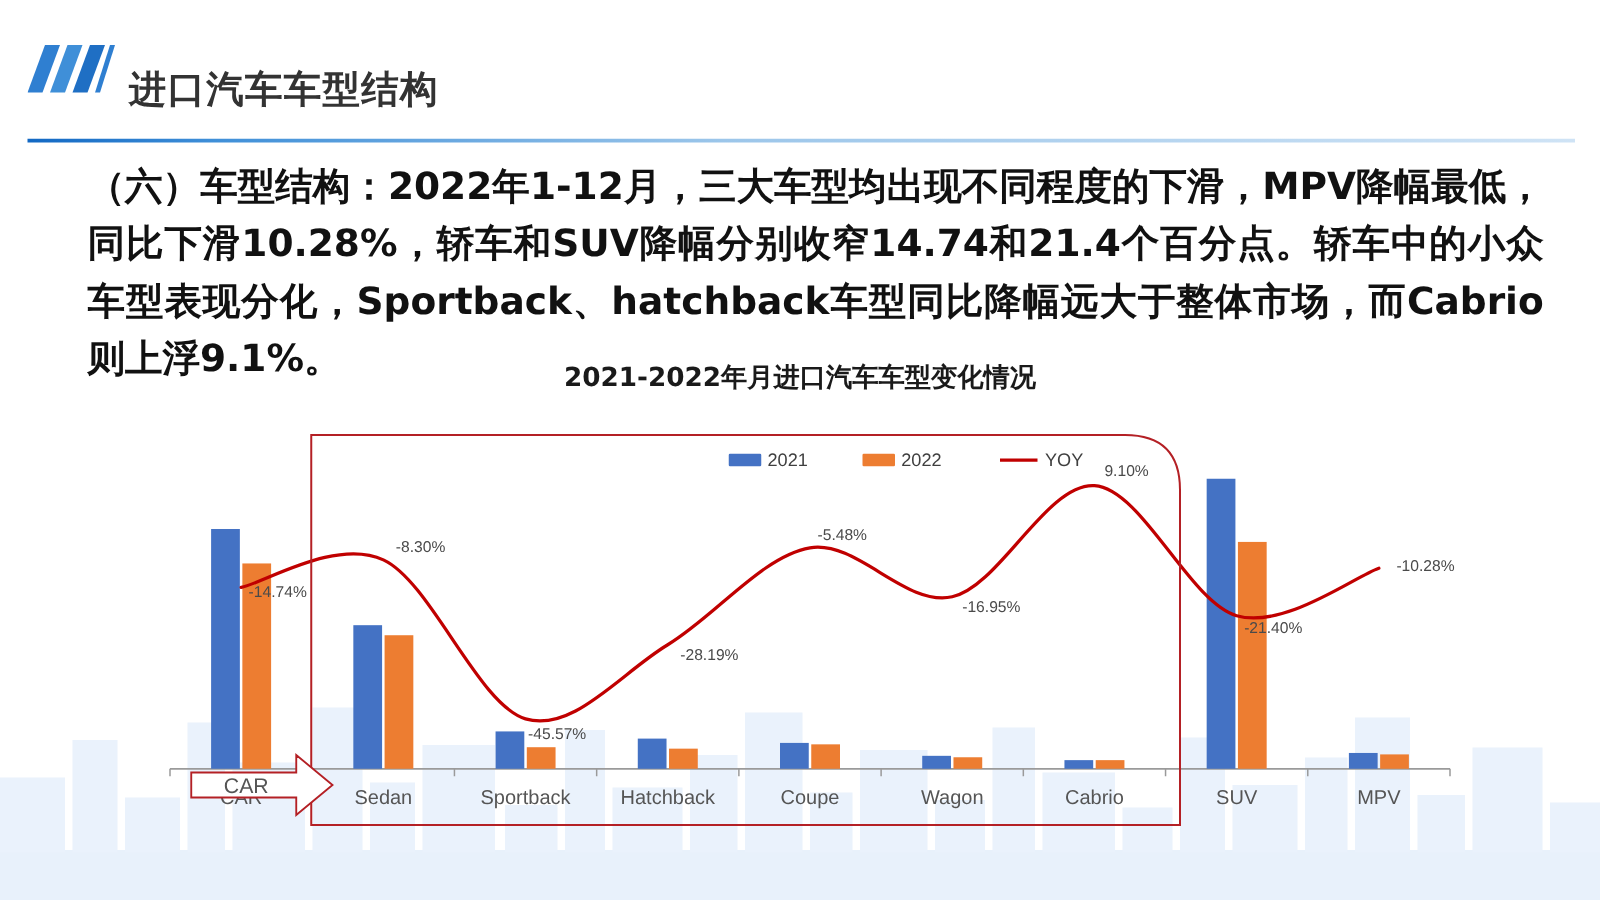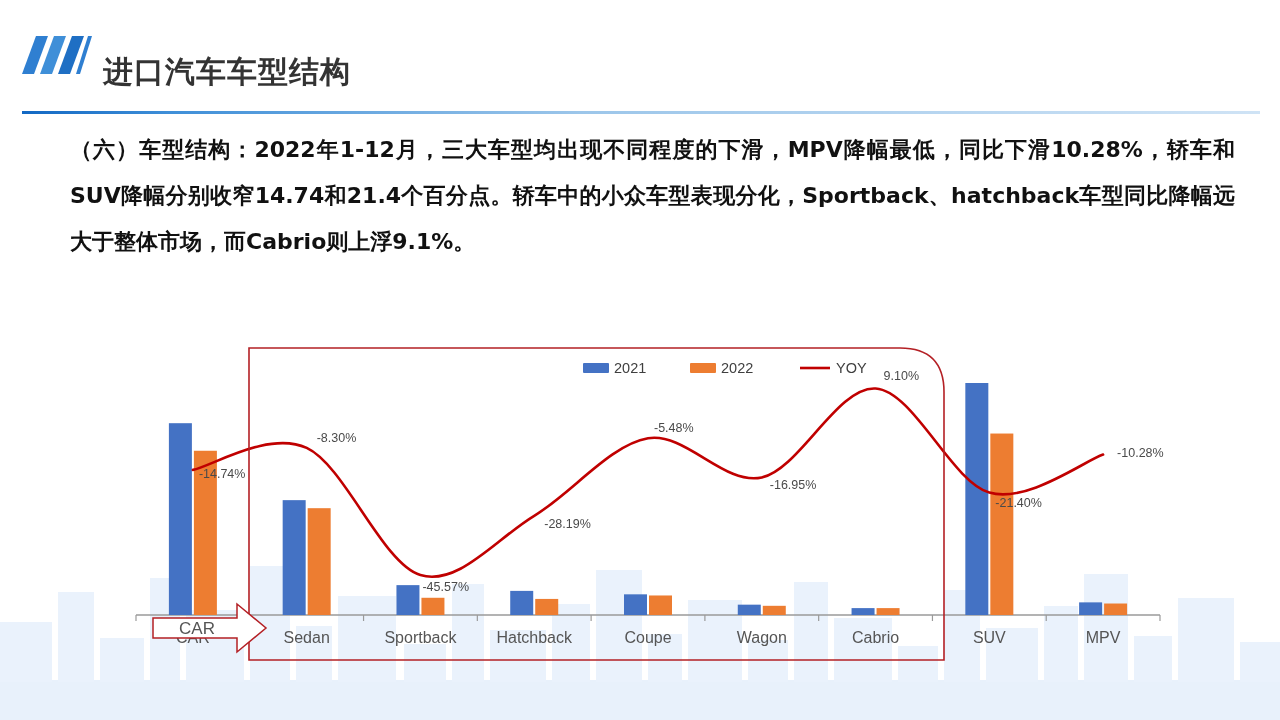--- a/index.html
+++ b/index.html
@@ -22,21 +22,21 @@
     transform:translateY(-50%);
     white-space:nowrap;
     text-align:center;
   }
   #header-rule{position:absolute;left:22px;top:83px;width:1238px;height:3px;
      background:linear-gradient(to right,#1268c3 0%,#3f8fd8 12%,#9cc6ea 45%,#cfe3f5 100%);}
 
   
   #paragraph{
     position:absolute;left:70px;top:127px;width:1165px;z-index:5;
-    font-size:22px;line-height:46px;font-weight:700;color:#111111;
+    font-size:30px;line-height:46px;font-weight:700;color:#111111;
     font-family:"DejaVu Sans","Liberation Sans",sans-serif;
     text-align:justify;
   }
 
   
   #chart-wrap{position:absolute;left:0;top:270px;width:1280px;height:420px;z-index:4;}
   #chart-title{
     position:absolute;left:0;top:18px;width:1280px;text-align:center;
     font-size:21px;font-weight:700;color:#1a1a1a;
     font-family:"DejaVu Sans","Liberation Sans",sans-serif;
@@ -90,20 +90,21 @@
     <polygon points="50,2 62,2 48,40 36,40" fill="#1f6fc4"></polygon>
     <polygon points="66,2 70,2 58,40 54,40" fill="#2f7fd1"></polygon>
   </svg>
   <div id="header-title">进口汽车车型结构</div>
   <div id="header-rule"></div>
 </div>
 
 <div id="paragraph">（六）车型结构：2022年1-12月，三大车型均出现不同程度的下滑，MPV降幅最低，同比下滑10.28%，轿车和SUV降幅分别收窄14.74和21.4个百分点。轿车中的小众车型表现分化，Sportback、hatchback车型同比降幅远大于整体市场，而Cabrio则上浮9.1%。</div>
 
 <div id="chart-wrap">
+  <div id="chart-title">2021-2022年月进口汽车车型变化情况</div>
   <svg id="plot-svg" viewBox="0 0 1280 420">
 
     <line id="axis-line" x1="136" y1="345" x2="1160" y2="345" stroke="#9a9a9a" stroke-width="1.4"></line>
     <g id="axis-ticks" stroke="#9a9a9a" stroke-width="1.2">
         <line x1="136" y1="345" x2="136" y2="351"></line>
         <line x1="249.77777777777777" y1="345" x2="249.77777777777777" y2="351"></line>
         <line x1="363.55555555555554" y1="345" x2="363.55555555555554" y2="351"></line>
         <line x1="477.3333333333333" y1="345" x2="477.3333333333333" y2="351"></line>
         <line x1="591.1111111111111" y1="345" x2="591.1111111111111" y2="351"></line>
         <line x1="704.8888888888889" y1="345" x2="704.8888888888889" y2="351"></line>

